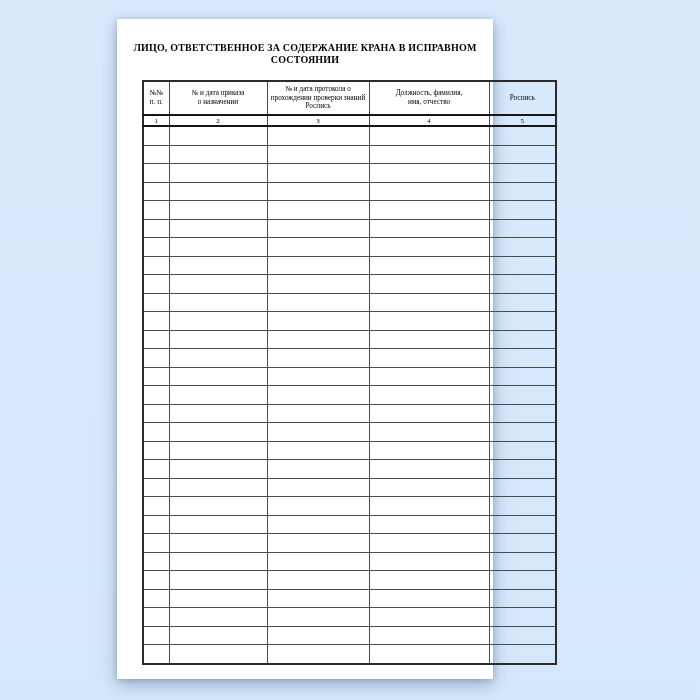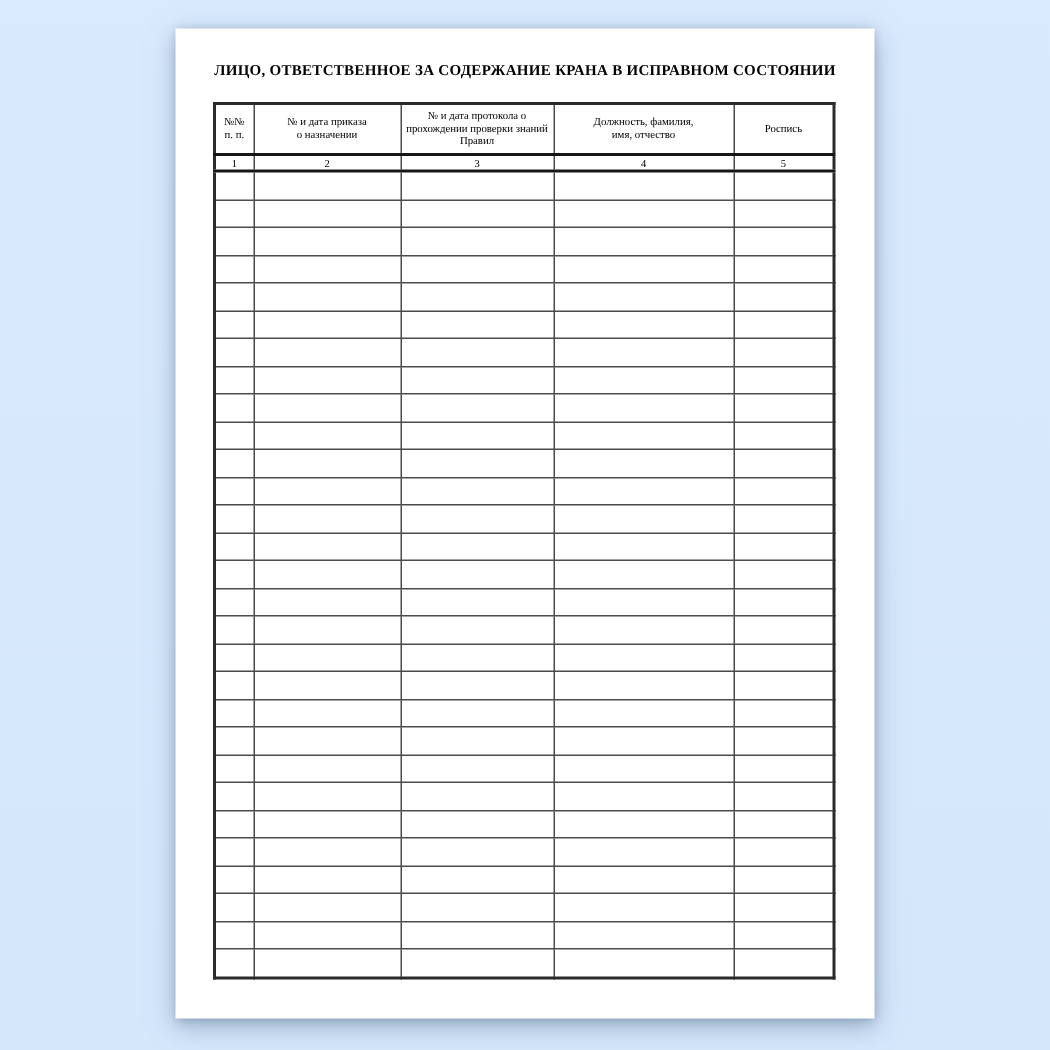--- a/index.html
+++ b/index.html
@@ -11,21 +11,21 @@
     width: 700px;
     height: 700px;
     background: linear-gradient(180deg, #d9eafd 0%, #d5e7fb 100%);
     overflow: hidden;
     font-family: "Liberation Serif", serif;
   }
   .sheet {
     position: absolute;
     left: 117px;
     top: 19px;
-    width: 466px;
+    width: 376px;
     height: 660px;
     background: #ffffff;
     box-shadow: 0 5px 16px rgba(96, 120, 152, 0.55), 0 1px 5px rgba(96, 120, 152, 0.35);
   }
   .doc-title {
     margin: 23px 10px 0 10px;
     text-align: center;
     font-size: 10px;
     line-height: 12px;
     font-weight: 700;
@@ -87,21 +87,21 @@
           <col class="c5">
       </colgroup>
       <thead>
         <tr class="header-row" id="header-row">
             <th>№№
 п. п.</th>
             <th>№ и дата приказа
 о назначении</th>
             <th>№ и дата протокола о
 прохождении проверки знаний
-Правил</th>
+Роспись</th>
             <th>Должность, фамилия,
 имя, отчество</th>
             <th>Роспись</th>
           </tr>
         <tr class="number-row" id="number-row">
             <td>1</td>
             <td>2</td>
             <td>3</td>
             <td>4</td>
             <td>5</td>

